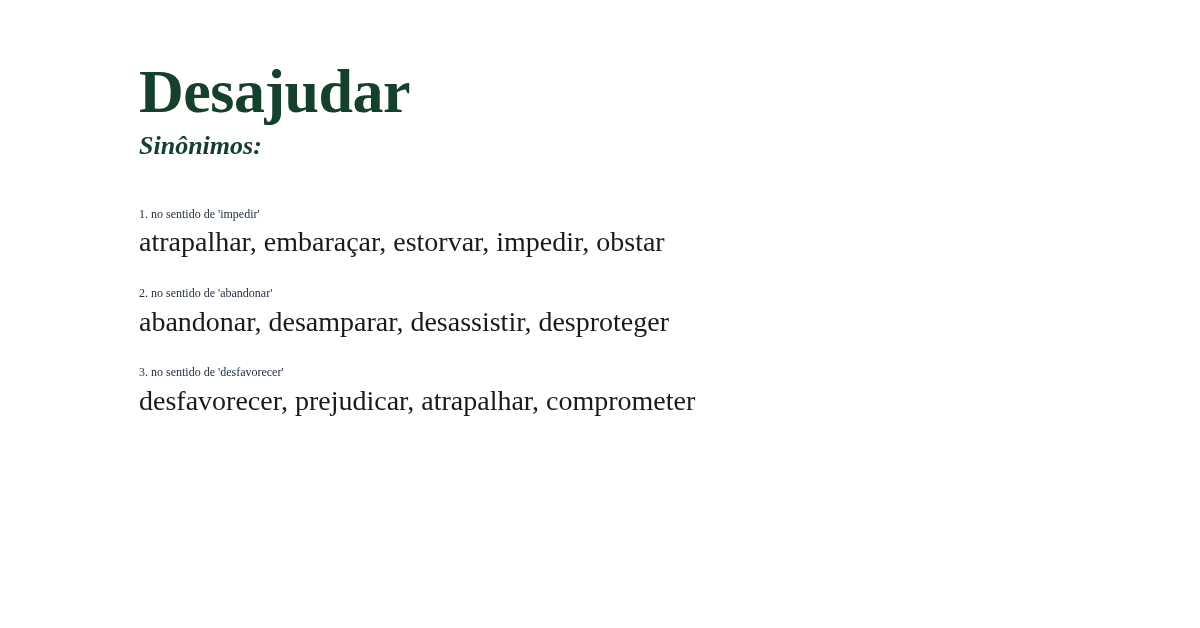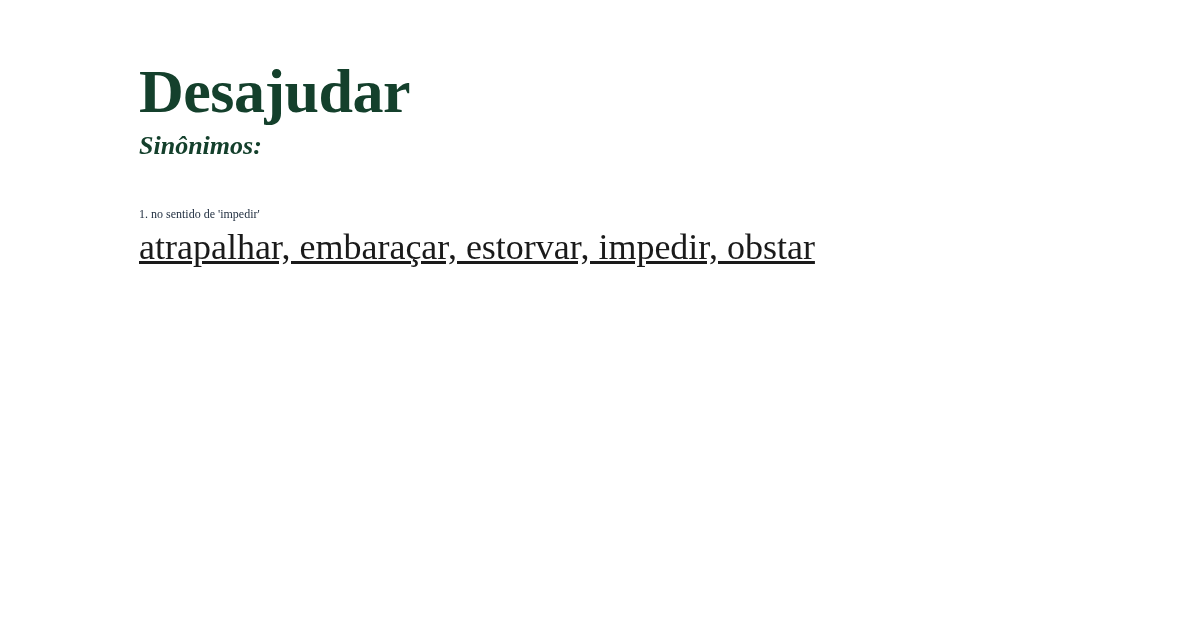--- a/index.html
+++ b/index.html
@@ -65,26 +65,25 @@
 
   .sense-label {
     font-size: 12px;
     line-height: 1.28;
     color: #1d2b3d;
     margin: 0 0 2px 0;
     white-space: nowrap;
   }
 
   .sense-synonyms {
-    font-size: 36px;
+    font-size: 28px;
     line-height: 1.28;
     color: #1a1a1a;
     margin: 0;
     white-space: nowrap;
-    text-decoration: underline;
   }
 
   .footer {
     position: absolute;
     left: 139px;
     top: 534px;
     font-size: 21px;
     font-style: italic;
     color: #1a1a1a;
     white-space: nowrap;
@@ -103,18 +102,26 @@
 
   <div class="subtitle">Sinônimos:</div>
 
   <div class="senses">
 
     <div class="sense-block">
       <div class="sense-label">1. no sentido de 'impedir'</div>
       <div class="sense-synonyms">atrapalhar, embaraçar, estorvar, impedir, obstar</div>
     </div>
 
+    <div class="sense-block">
+      <div class="sense-label">2. no sentido de 'abandonar'</div>
+      <div class="sense-synonyms">abandonar, desamparar, desassistir, desproteger</div>
+    </div>
 
+    <div class="sense-block">
+      <div class="sense-label">3. no sentido de 'desfavorecer'</div>
+      <div class="sense-synonyms">desfavorecer, prejudicar, atrapalhar, comprometer</div>
+    </div>
 
   </div>
 
 
 </div>
 
 </body></html>

